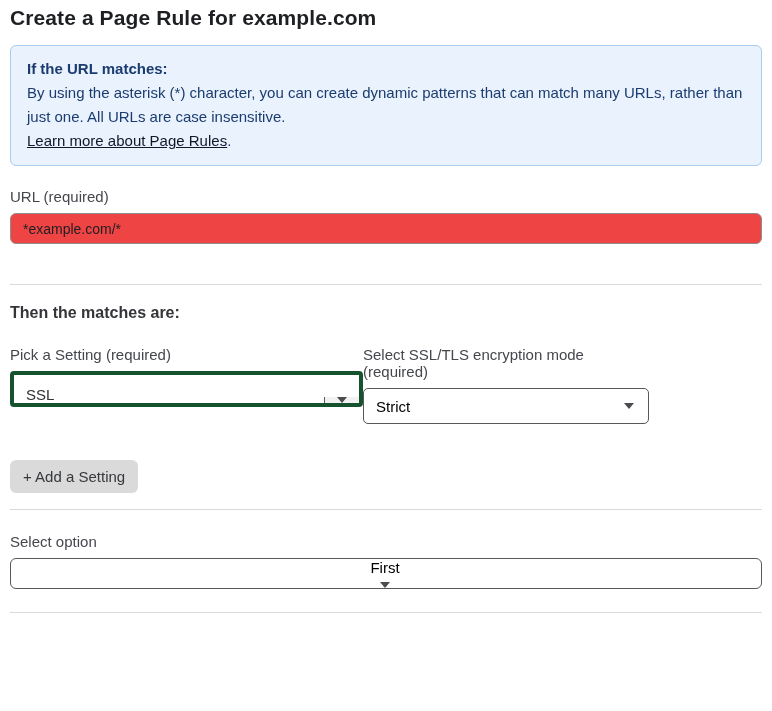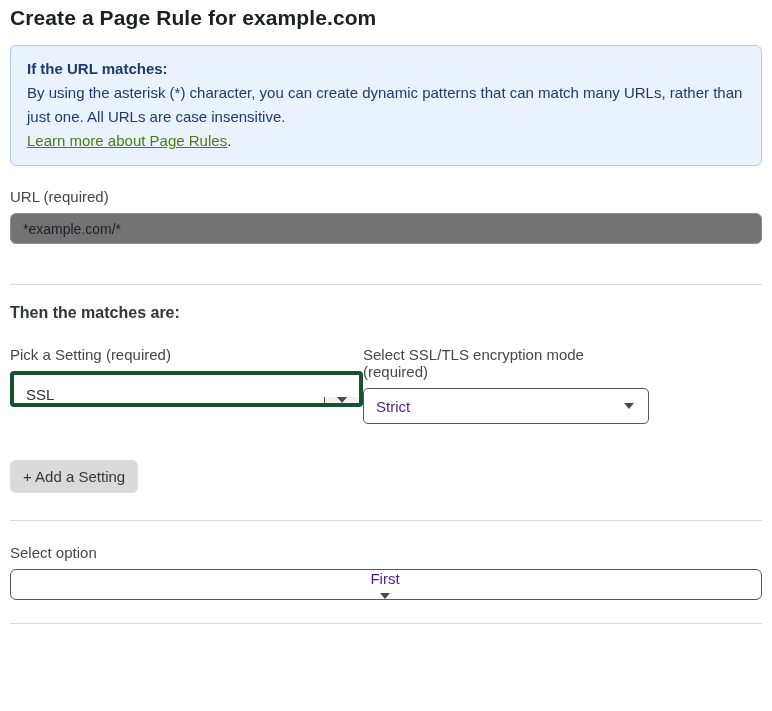--- a/index.html
+++ b/index.html
@@ -27,37 +27,37 @@
     border: 1px solid #aacdee;
     border-radius: 6px;
     padding: 11px 16px 12px 16px;
     font-size: 15px;
     line-height: 24px;
     color: #1b3c70;
     margin-bottom: 22px;
   }
   .info-box .info-heading { font-weight: 700; }
   .info-box a.info-link {
-    color: #4d7c0f;
+    color: #0f172a;
     text-decoration: underline;
     cursor: pointer;
   }
   .info-box .info-link-suffix { color: #1b3c70; }
 
   .field-label {
     font-size: 15px;
     color: #45474d;
     margin-bottom: 8px;
   }
 
   .url-input {
     display: block;
     width: 752px;
     height: 31px;
-    background: #737373;
+    background: #ef4444;
     border: 1px solid #8e8e90;
     border-radius: 6px;
     padding: 0 12px;
     font-size: 14px;
     font-family: "Liberation Sans", sans-serif;
     color: #1d1f23;
     outline: none;
   }
 
   .divider {
@@ -112,21 +112,21 @@
   .select-plain {
     display: flex;
     align-items: center;
     justify-content: space-between;
     height: 36px;
     border: 1px solid #58585a;
     border-radius: 5px;
     background: #ffffff;
     padding: 0 14px 0 12px;
     font-size: 15px;
-    color: #4c1d95;
+    color: #000000;
     cursor: pointer;
   }
   .select-order {
     height: 31px;
     width: 752px;
     border-radius: 6px;
     padding: 0 14px 0 12px;
     font-size: 15px;
     flex-direction: column;
   }
@@ -144,21 +144,21 @@
     border-radius: 6px;
     font-family: "Liberation Sans", sans-serif;
     font-size: 15px;
     cursor: pointer;
     line-height: 1;
   }
   .btn-add-setting {
     background: #dadada;
     color: #36383c;
     padding: 9px 13px;
-    margin-bottom: 13px;
+    margin-bottom: 2px;
   }
 
   .order-help {
     font-size: 15px;
     line-height: 24px;
     color: #56585e;
     margin-top: 7px;
     max-width: 752px;
   }
 </style>

